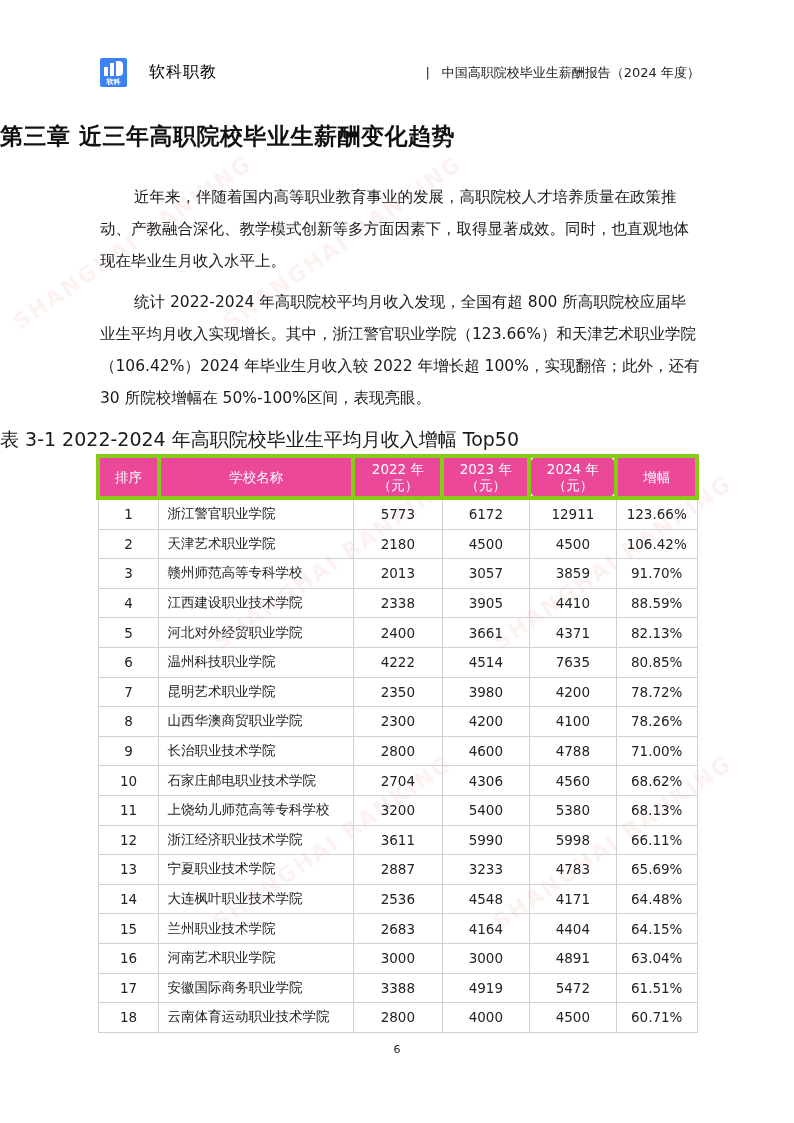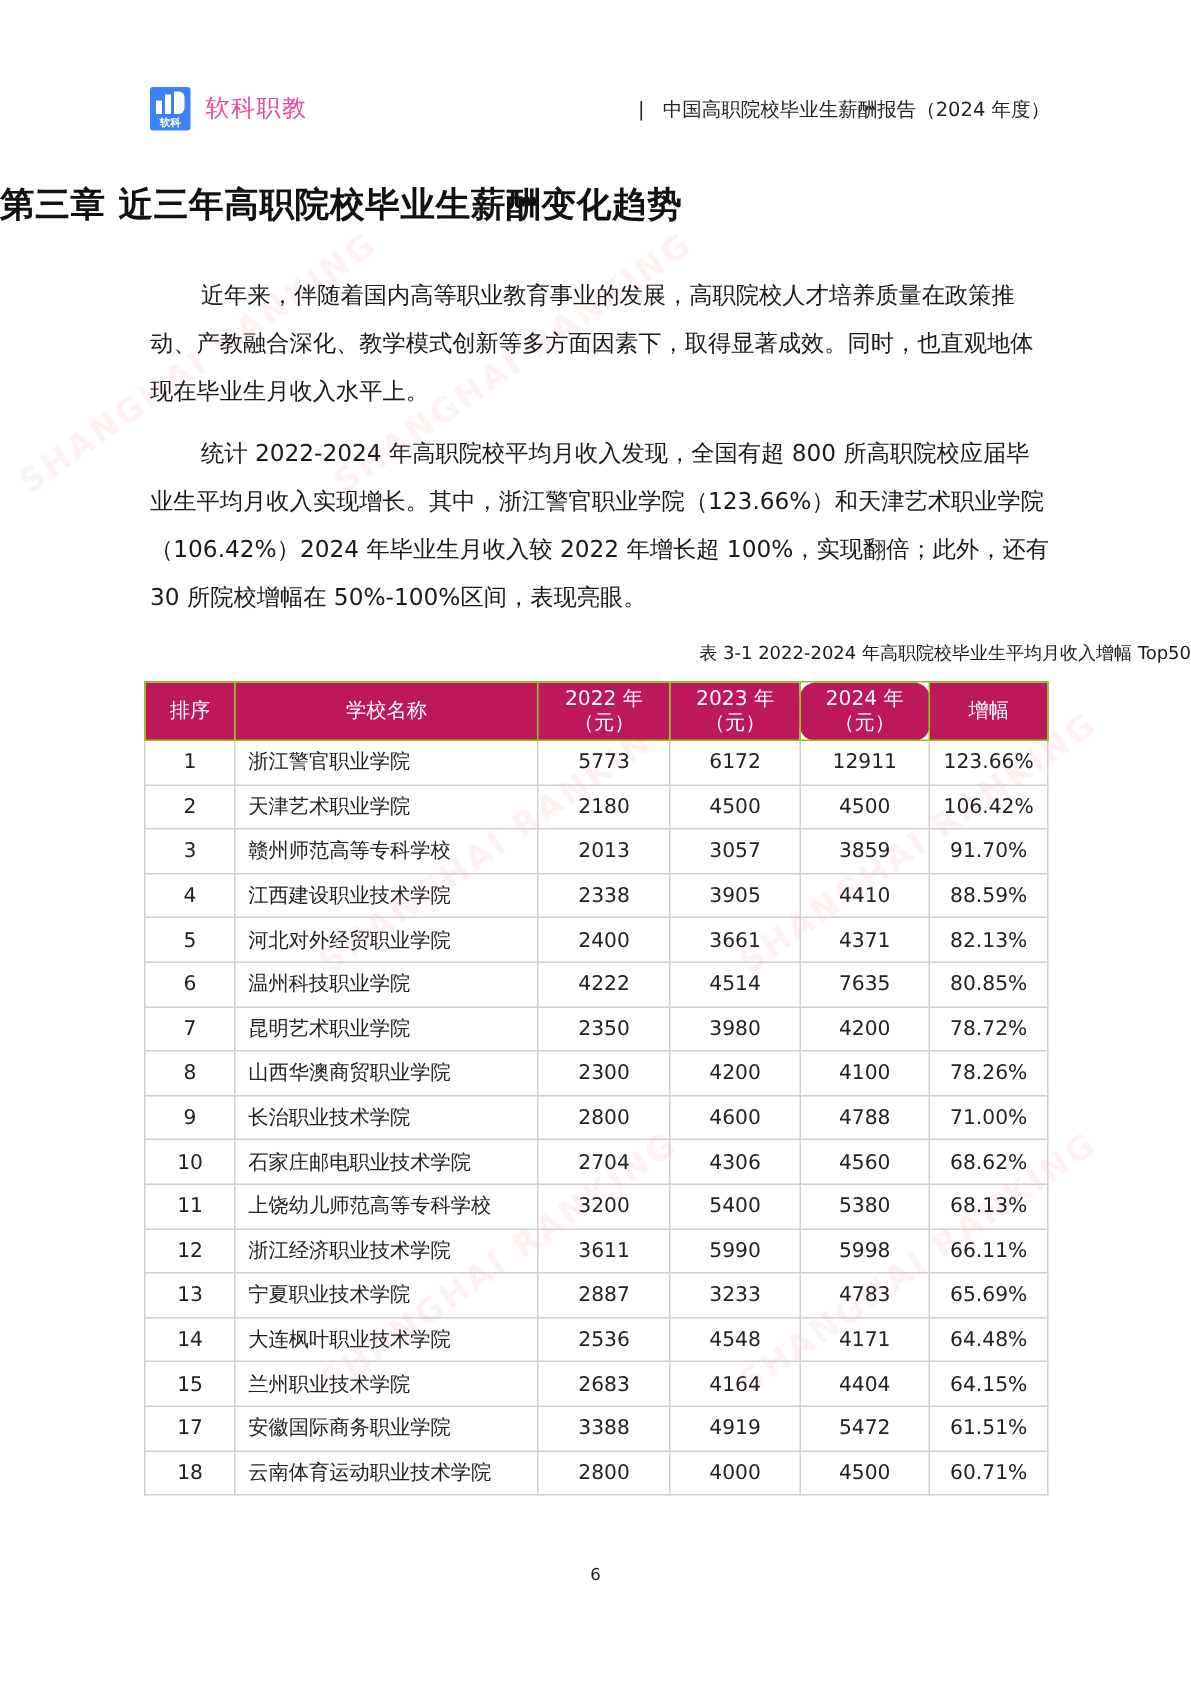--- a/index.html
+++ b/index.html
@@ -3,30 +3,30 @@
 <meta charset="utf-8">
 <style>
   html, body { margin:0; padding:0; background:#ffffff; }
   body { width:794px; height:1123px; position:relative; overflow:hidden;
          font-family:"DejaVu Sans","Liberation Sans",sans-serif; color:#1a1a1a; }
   .header { position:absolute; top:56px; left:100px; right:94px; height:32px; }
   .logo { position:absolute; left:0; top:2px; display:flex; align-items:center; }
   .logo-mark { width:27px; height:29px; background:#3b82f6; border-radius:2px; position:relative; overflow:hidden; }
   .logo-mark .bar { position:absolute; background:#fff; }
   .logo-mark .txt { position:absolute; left:0; right:0; bottom:1px; font-size:7px; color:#fff; text-align:center; font-weight:bold; line-height:8px; }
-  .logo-name { margin-left:10px; font-size:16px; color:#ec4899; letter-spacing:1px; }
+  .logo-name { margin-left:22px; font-size:16px; color:#000000; letter-spacing:1px; }
   .header-title { position:absolute; right:0; top:8px; font-size:13px; color:#222; }
   .header-title .sep { margin-right:12px; }
   .chapter { position:absolute; top:121px; left:0; right:0; text-align:left; font-size:23px; font-weight:bold; color:#111; letter-spacing:0.5px; }
   .para { position:absolute; left:100px; width:600px; font-size:15.5px; line-height:32px; color:#1a1a1a; text-indent:34px; }
   .p1 { top:181px; }
   .p2 { top:286px; }
-  .caption { position:absolute; top:427px; left:0; right:0; text-align:right; font-size:12px; color:#1a1a1a; }
+  .caption { position:absolute; top:427px; left:0; right:0; text-align:left; font-size:19px; color:#1a1a1a; }
   table { position:absolute; top:454px; left:96px; width:603px; border-collapse:collapse; font-size:13.5px; }
-  th { background:#be185d; color:#fff; font-weight:normal; border:1px solid #84cc16; height:36px; line-height:16px; font-size:13.5px;margin-top:23px; }
+  th { background:#ec4899; color:#fff; font-weight:normal; border:4px solid #84cc16; height:36px; line-height:16px; font-size:13.5px;margin-top:23px; }
   td { border:1px solid #d0d0d0; height:28.6px; padding:0; text-align:center; color:#222; }
   td.name { text-align:left; padding-left:8px; }
   .c0 { width:58px; } .c1 { width:201px; } .c2 { width:86px; } .c3 { width:84px; } .c4 { width:84px;border-radius:11px; } .c5 { width:76px; }
   .pagenum { position:absolute; top:1043px; left:0; right:0; text-align:center; font-size:11px; color:#222; }
   .wm { position:absolute; color:rgba(224,58,63,0.07); font-size:22px; font-weight:bold; transform:rotate(-35deg); pointer-events:none; letter-spacing:2px; }
 </style>
 </head>
 <body>
 
 <div class="wm" style="top:230px;left:-10px;">SHANGHAI RANKING</div>
@@ -184,20 +184,28 @@
       </tr>
       <tr>
         <td>15</td>
         <td class="name">兰州职业技术学院</td>
         <td>2683</td>
         <td>4164</td>
         <td>4404</td>
         <td>64.15%</td>
       </tr>
       <tr>
+        <td>16</td>
+        <td class="name">河南艺术职业学院</td>
+        <td>3000</td>
+        <td>3000</td>
+        <td>4891</td>
+        <td>63.04%</td>
+      </tr>
+      <tr>
         <td>17</td>
         <td class="name">安徽国际商务职业学院</td>
         <td>3388</td>
         <td>4919</td>
         <td>5472</td>
         <td>61.51%</td>
       </tr>
       <tr>
         <td>18</td>
         <td class="name">云南体育运动职业技术学院</td>

